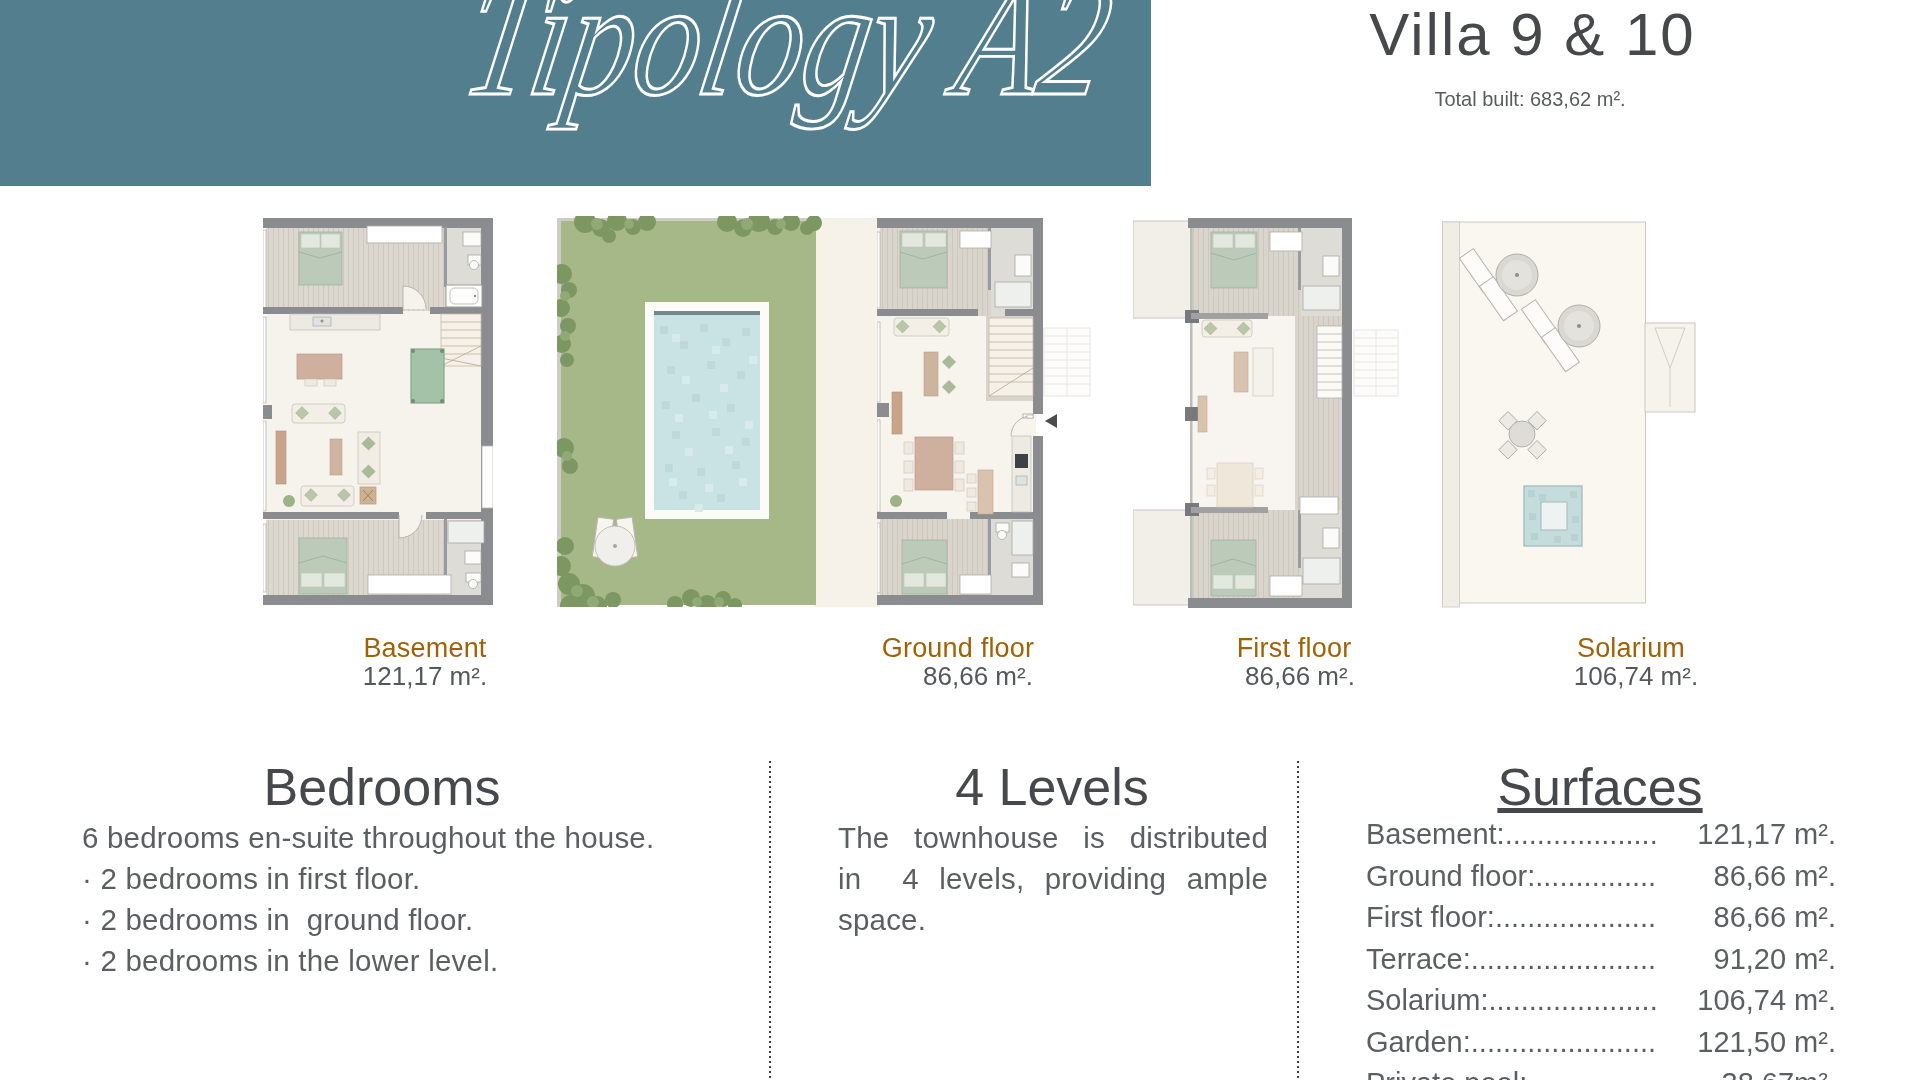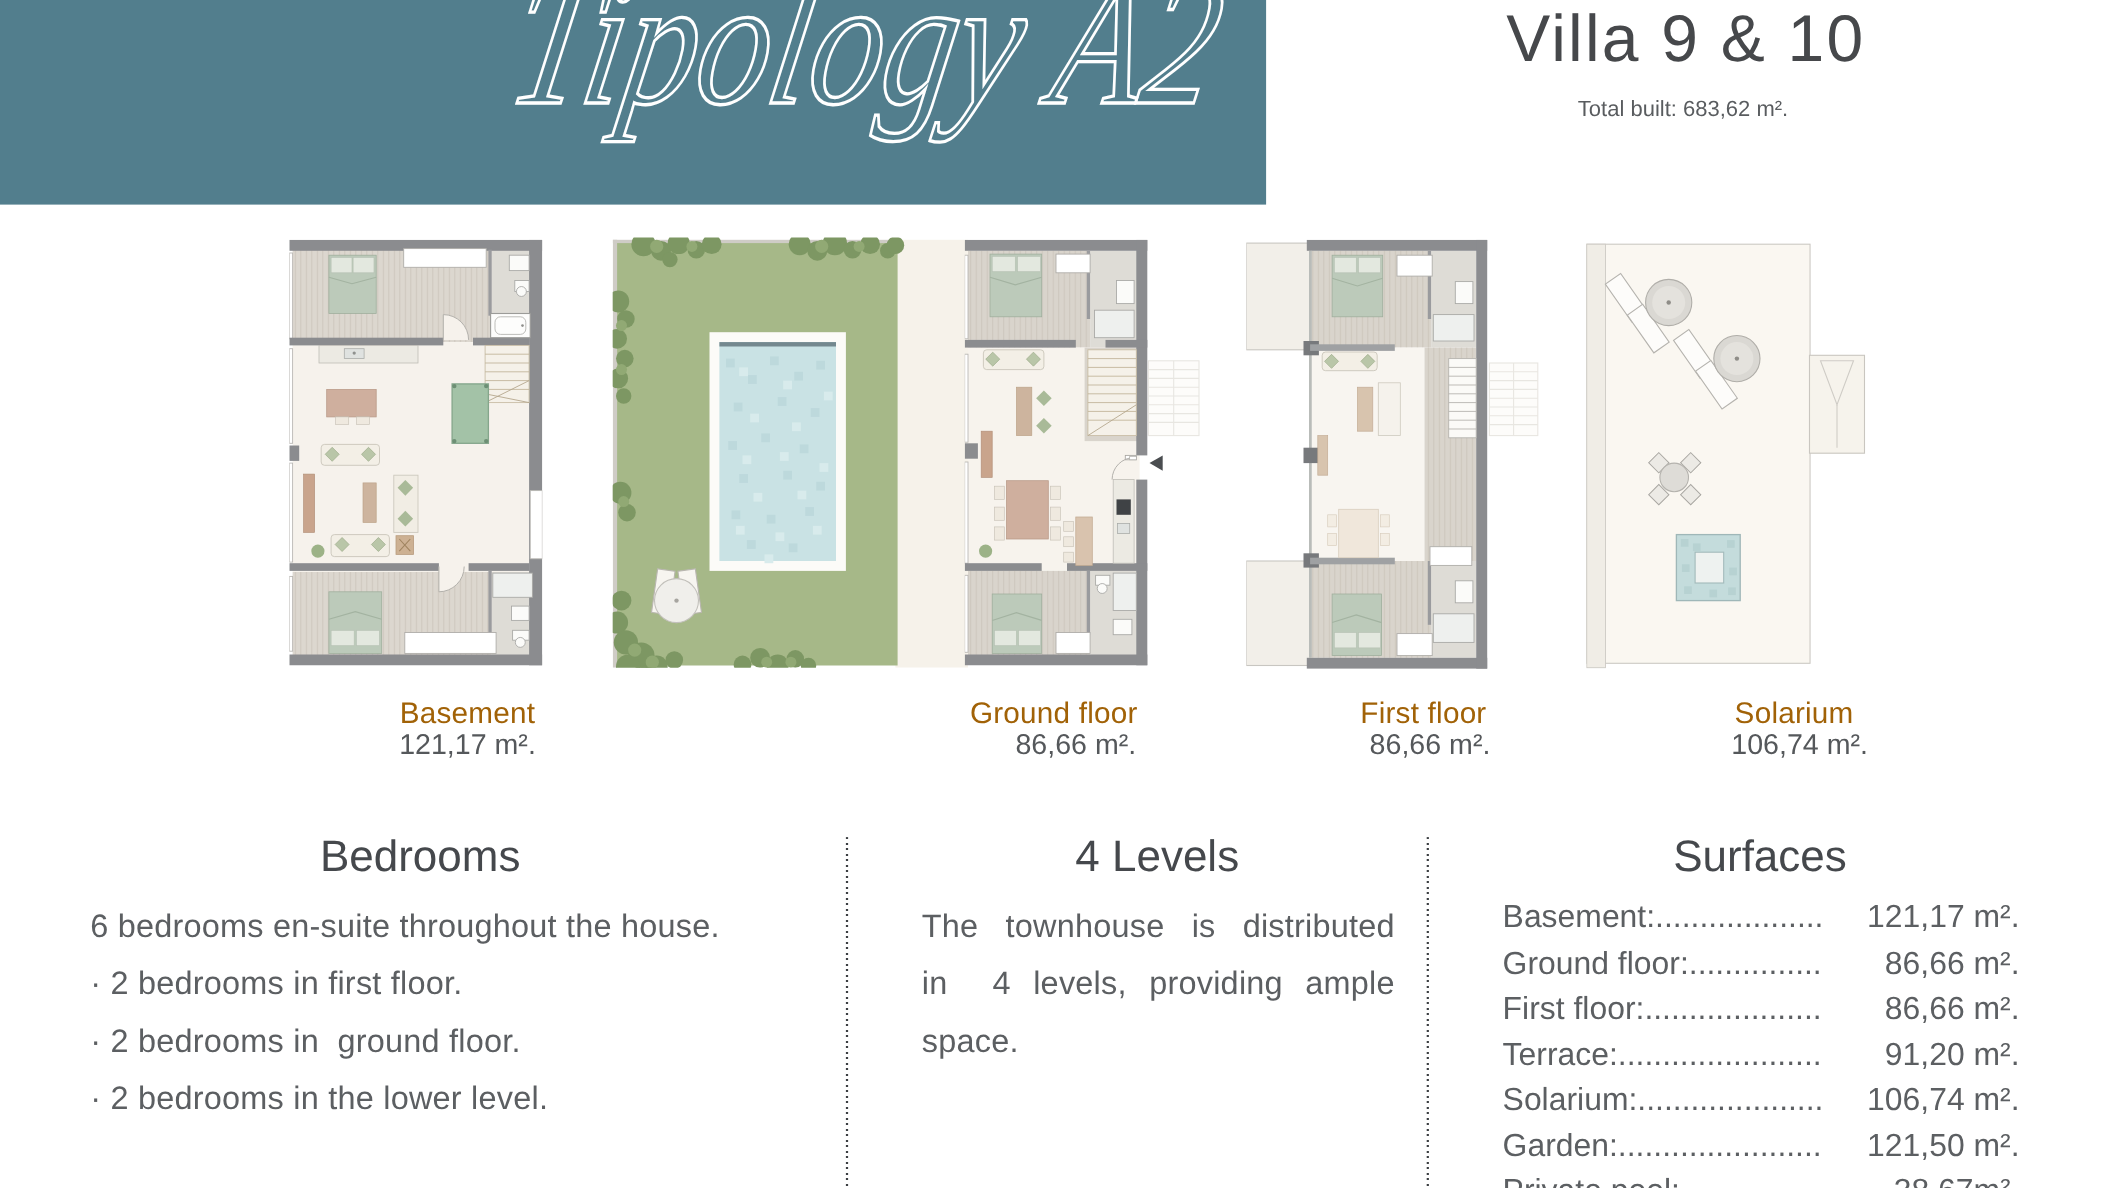--- a/index.html
+++ b/index.html
@@ -1,22 +1,22 @@
 <!DOCTYPE html>
 <html><head>
 <meta charset="utf-8">
 <style>
   html,body{margin:0;padding:0;}
   body{width:1920px;height:1080px;position:relative;background:#ffffff;
        font-family:"Liberation Sans", sans-serif;overflow:hidden;}
   .abs{position:absolute;}
   .cap1{font-size:27px;letter-spacing:0.2px;color:#a16207;text-align:center;}
   .cap2{font-size:26px;color:#55585b;text-align:center;}
-  .h2{font-size:40px;color:#45484c;text-align:center;}
-  .body{font-size:29.5px;letter-spacing:0.2px;color:#5c5f62;line-height:52px;}
+  .h2{font-size:52px;color:#45484c;text-align:center;}
+  .body{font-size:29.5px;letter-spacing:0.2px;color:#5c5f62;line-height:41px;}
   .dotline{width:2px;background-image:repeating-linear-gradient(to bottom,#3c3f42 0px,#3c3f42 2px,transparent 2px,transparent 5px);}
 </style>
 </head>
 <body>
 
 <div class="abs" style="left:0;top:0;width:1151px;height:186px;background:#527e8d;overflow:hidden;">
 
 <svg width="1151" height="186" viewBox="0 0 1151 186">
 <text x="475" y="94" font-family="Liberation Serif" font-style="italic" font-size="165" fill="none" stroke="#ffffff" stroke-width="3" textLength="640" lengthAdjust="spacingAndGlyphs" transform="skewX(-10)">Tipology A2</text>
 </svg>
@@ -663,21 +663,21 @@
 · 2 bedrooms in the lower level.</div>
 
 <div class="abs dotline" style="left:769px;top:761px;height:319px;"></div>
 
 <div class="abs h2" style="left:902px;top:757px;width:300px;">4 Levels</div>
 
 <div class="abs body" style="left:838px;top:817px;width:430px;text-align:justify;">The townhouse is distributed in&nbsp;&nbsp;4 levels, providing ample space.</div>
 
 <div class="abs dotline" style="left:1297px;top:761px;height:319px;"></div>
 
-<div class="abs h2" style="left:1450px;top:757px;width:300px;">Surfaces</div>
+<div class="abs h2" style="left:1450px;top:757px;width:300px;text-decoration:underline;">Surfaces</div>
 
 <div class="abs" style="left:1366px;top:818px;width:470px;height:255px;font-size:29px;color:#5c5f62;">
 
   <div style="position:absolute;top:0px;left:0;width:291px;overflow:hidden;white-space:nowrap;">Basement:......................................................</div>
   <div style="position:absolute;top:0px;left:284px;width:186px;text-align:right;">121,17 m².</div>
 
   <div style="position:absolute;top:42px;left:0;width:291px;overflow:hidden;white-space:nowrap;">Ground floor:......................................................</div>
   <div style="position:absolute;top:42px;left:284px;width:186px;text-align:right;">86,66 m².</div>
 
   <div style="position:absolute;top:83px;left:0;width:291px;overflow:hidden;white-space:nowrap;">First floor:......................................................</div>

